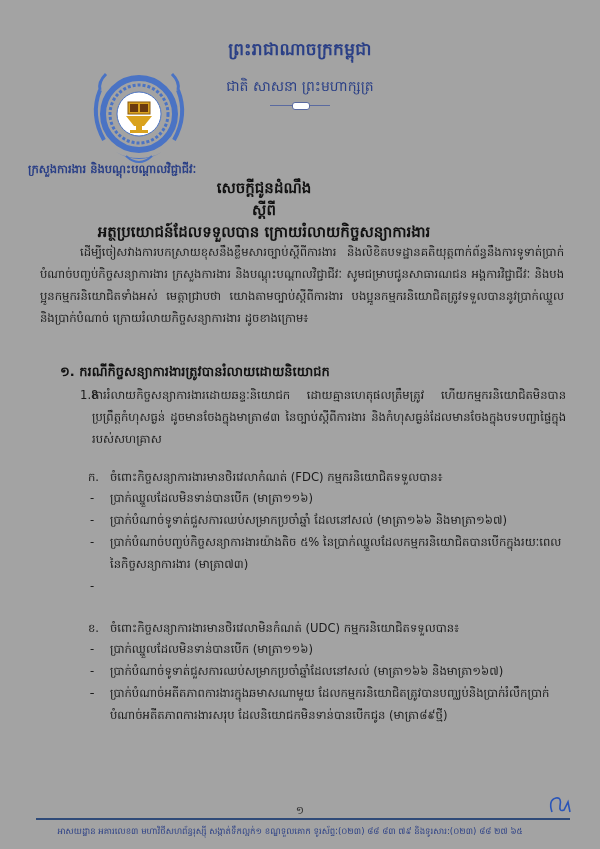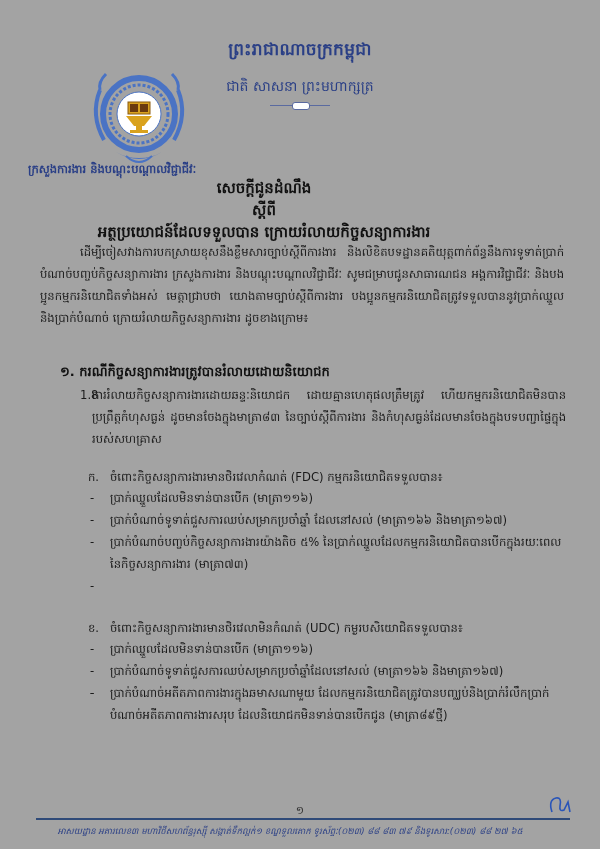--- a/index.html
+++ b/index.html
@@ -39,21 +39,21 @@
     .list li { position: relative; padding-left: 22px; }
     .list li .dash { position: absolute; left: 2px; top: 0; }
     .catA { top: 466px; }
     .listA { top: 487px; }
     .catB { top: 617px; }
     .listB { top: 638px; }
 
     .pagenum { position: absolute; left: 0; width: 600px; top: 803px; text-align: center; font-size: 11px; color: #333; }
     .initial { position: absolute; left: 546px; top: 794px; width: 28px; height: 22px; }
     .rule { position: absolute; left: 36px; right: 30px; top: 818px; border-top: 2px solid #2f4a78; }
-    .footer { position: absolute; left: 0; width: 580px; top: 826px; text-align: center; font-size: 8.6px; font-style: italic; color: #2a3f86; }
+    .footer { position: absolute; left: 0; width: 580px; top: 826px; text-align: center; font-size: 8.6px; color: #2a3f86; }
   </style>
 </head>
 <body>
 
 <div class="page">
 
   <svg class="logo" viewBox="0 0 106 110">
     <g fill="none" stroke="#4a73c4">
       <path d="M14 30 Q4 55 18 80" stroke-width="4"></path>
       <path d="M92 30 Q102 55 88 80" stroke-width="4"></path>
@@ -98,21 +98,21 @@
     <span class="lbl">ក.</span><span>ចំពោះកិច្ចសន្យាការងារមានថិរវេលាកំណត់ (FDC) កម្មករនិយោជិតទទួលបាន៖</span>
   </div>
   <ul class="list listA">
     <li><span class="dash">-</span><span>ប្រាក់ឈ្នួលដែលមិនទាន់បានបើក (មាត្រា១១៦)</span></li>
     <li><span class="dash">-</span><span>ប្រាក់បំណាច់ទូទាត់ជួសការឈប់សម្រាកប្រចាំឆ្នាំ ដែលនៅសល់ (មាត្រា១៦៦ និងមាត្រា១៦៧)</span></li>
     <li><span class="dash">-</span><span>ប្រាក់បំណាច់បញ្ចប់កិច្ចសន្យាការងារយ៉ាងតិច ៥% នៃប្រាក់ឈ្នួលដែលកម្មករនិយោជិតបានបើកក្នុងរយៈពេលនៃកិច្ចសន្យាការងារ (មាត្រា៧៣)</span></li>
     <li><span class="dash">-</span></li>
   </ul>
 
   <div class="cat catB">
-    <span class="lbl">ខ.</span><span>ចំពោះកិច្ចសន្យាការងារមានថិរវេលាមិនកំណត់ (UDC) កម្ងរបសិយោជិតទទួលបាន៖</span>
+    <span class="lbl">ខ.</span><span>ចំពោះកិច្ចសន្យាការងារមានថិរវេលាមិនកំណត់ (UDC) កម្មករនិយោជិតទទួលបាន៖</span>
   </div>
   <ul class="list listB">
     <li><span class="dash">-</span><span>ប្រាក់ឈ្នួលដែលមិនទាន់បានបើក (មាត្រា១១៦)</span></li>
     <li><span class="dash">-</span><span>ប្រាក់បំណាច់ទូទាត់ជួសការឈប់សម្រាកប្រចាំឆ្នាំដែលនៅសល់ (មាត្រា១៦៦ និងមាត្រា១៦៧)</span></li>
     <li><span class="dash">-</span></li>
     <li><span class="dash">-</span><span>ប្រាក់បំណាច់អតីតភាពការងារក្នុងឆមាសណាមួយ ដែលកម្មករនិយោជិតត្រូវបានបញ្ឈប់និងប្រាក់រំលឹកប្រាក់បំណាច់អតីតភាពការងារសរុប ដែលនិយោជកមិនទាន់បានបើកជូន (មាត្រា៨៩ថ្មី)</span></li>
   </ul>
 
   <div class="pagenum">១</div>
   <svg class="initial" viewBox="0 0 28 22">

